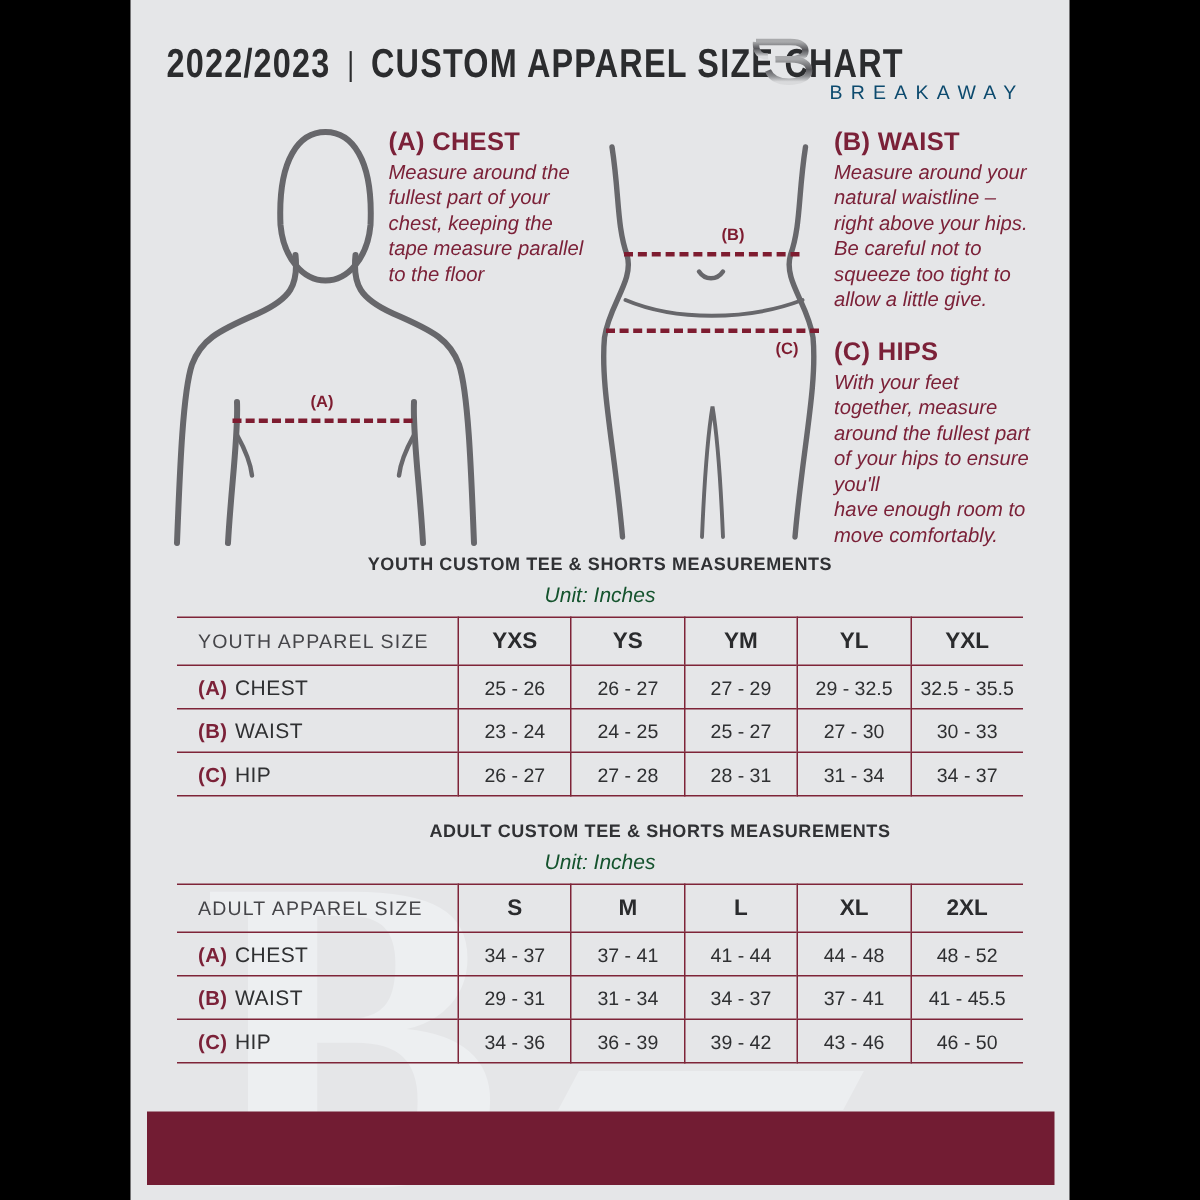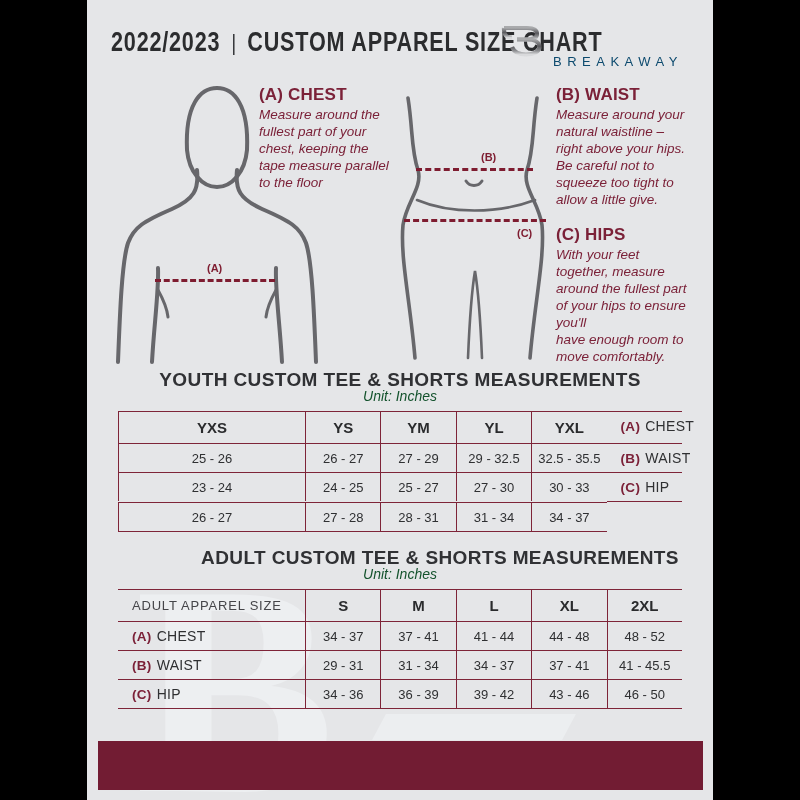--- a/index.html
+++ b/index.html
@@ -21,21 +21,21 @@
 
   
   .guide-h{font-size:17px;font-weight:bold;color:var(--accent,#7b2138);letter-spacing:.2px;}
   .guide-p{font-size:13.5px;font-style:italic;color:var(--accent,#7b2138);
            line-height:17px;white-space:pre-line;}
   .marker{font-size:11px;font-weight:bold;color:var(--dash,#7e1c30);}
   .dash{border-top:3px dashed var(--dash,#7e1c30);height:0;}
   svg.fig{stroke:var(--figure,#67676b);fill:none;stroke-linecap:round;}
 
   
-  .sec-title{left:0;width:626px;text-align:center;font-size:19px;font-weight:bold;
+  .sec-title{left:0;width:626px;text-align:center;font-size:12px;font-weight:bold;
              color:#303134;letter-spacing:.4px;}
   .sec-unit{left:0;width:626px;text-align:center;font-size:14px;font-style:italic;
             color:#14532d;}
 
   
   .size-table{display:grid;grid-template-columns:187px repeat(5,75.4px);z-index:2;}
   .size-table>div{display:flex;align-items:center;justify-content:center;
             font-size:13px;color:#2f3032;border-top:1.5px solid var(--table-border,#7e2438);}
   .size-table>div.colsep{border-left:1.5px solid var(--table-border,#7e2438);}
   .size-table>div.lastrow{border-bottom:1.5px solid var(--table-border,#7e2438);}
@@ -133,20 +133,21 @@
 have enough room to
 move comfortably.</div>
 
   <div class="abs watermark">B</div>
   <div class="abs watermark-swoosh"></div>
 
   <div class="abs sec-title" style="top:369px;">YOUTH CUSTOM TEE &amp; SHORTS MEASUREMENTS</div>
   <div class="abs sec-unit" style="top:388px;">Unit: Inches</div>
 
   <div class="abs size-table" style="left:31px;top:411px;">
+    <div class="hrow lbl apparel">YOUTH APPAREL SIZE</div>
     <div class="hrow sz colsep">YXS</div>
     <div class="hrow sz colsep">YS</div>
     <div class="hrow sz colsep">YM</div>
     <div class="hrow sz colsep">YL</div>
     <div class="hrow sz colsep">YXL</div>
 
     <div class="drow lbl rowname">
       <span class="rowmark">(A)</span>
       <span>CHEST</span>
     </div>

